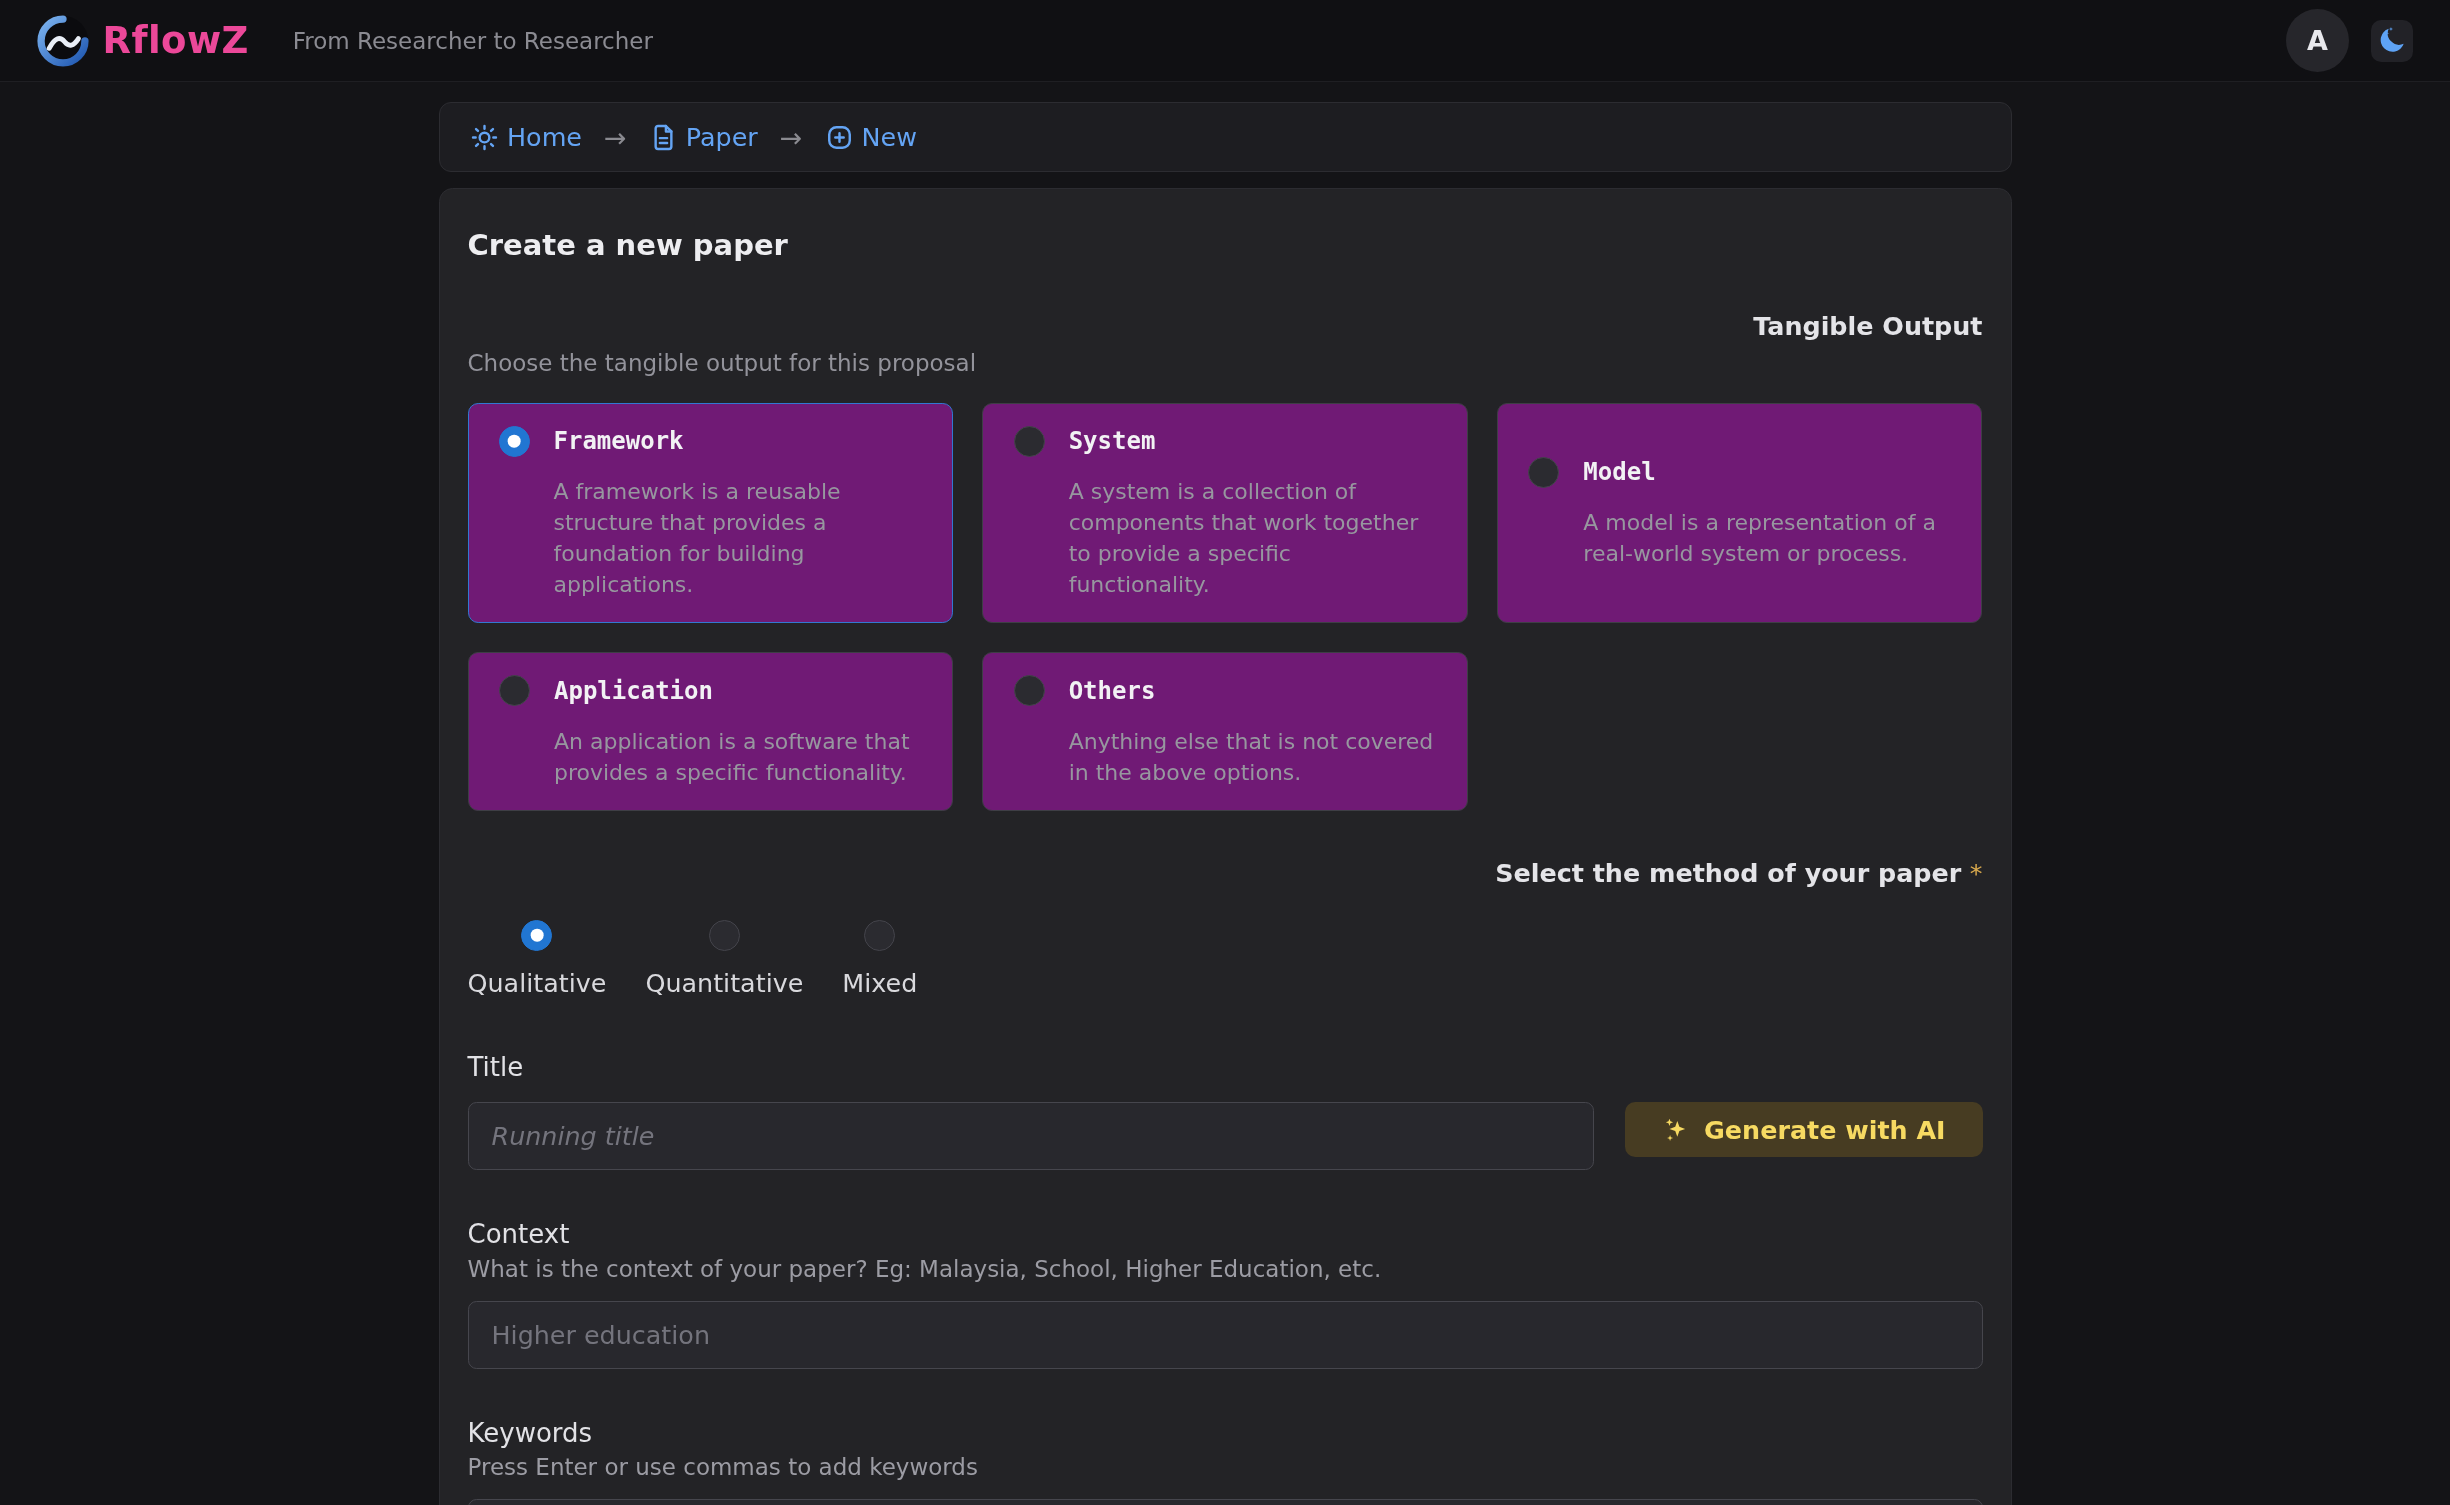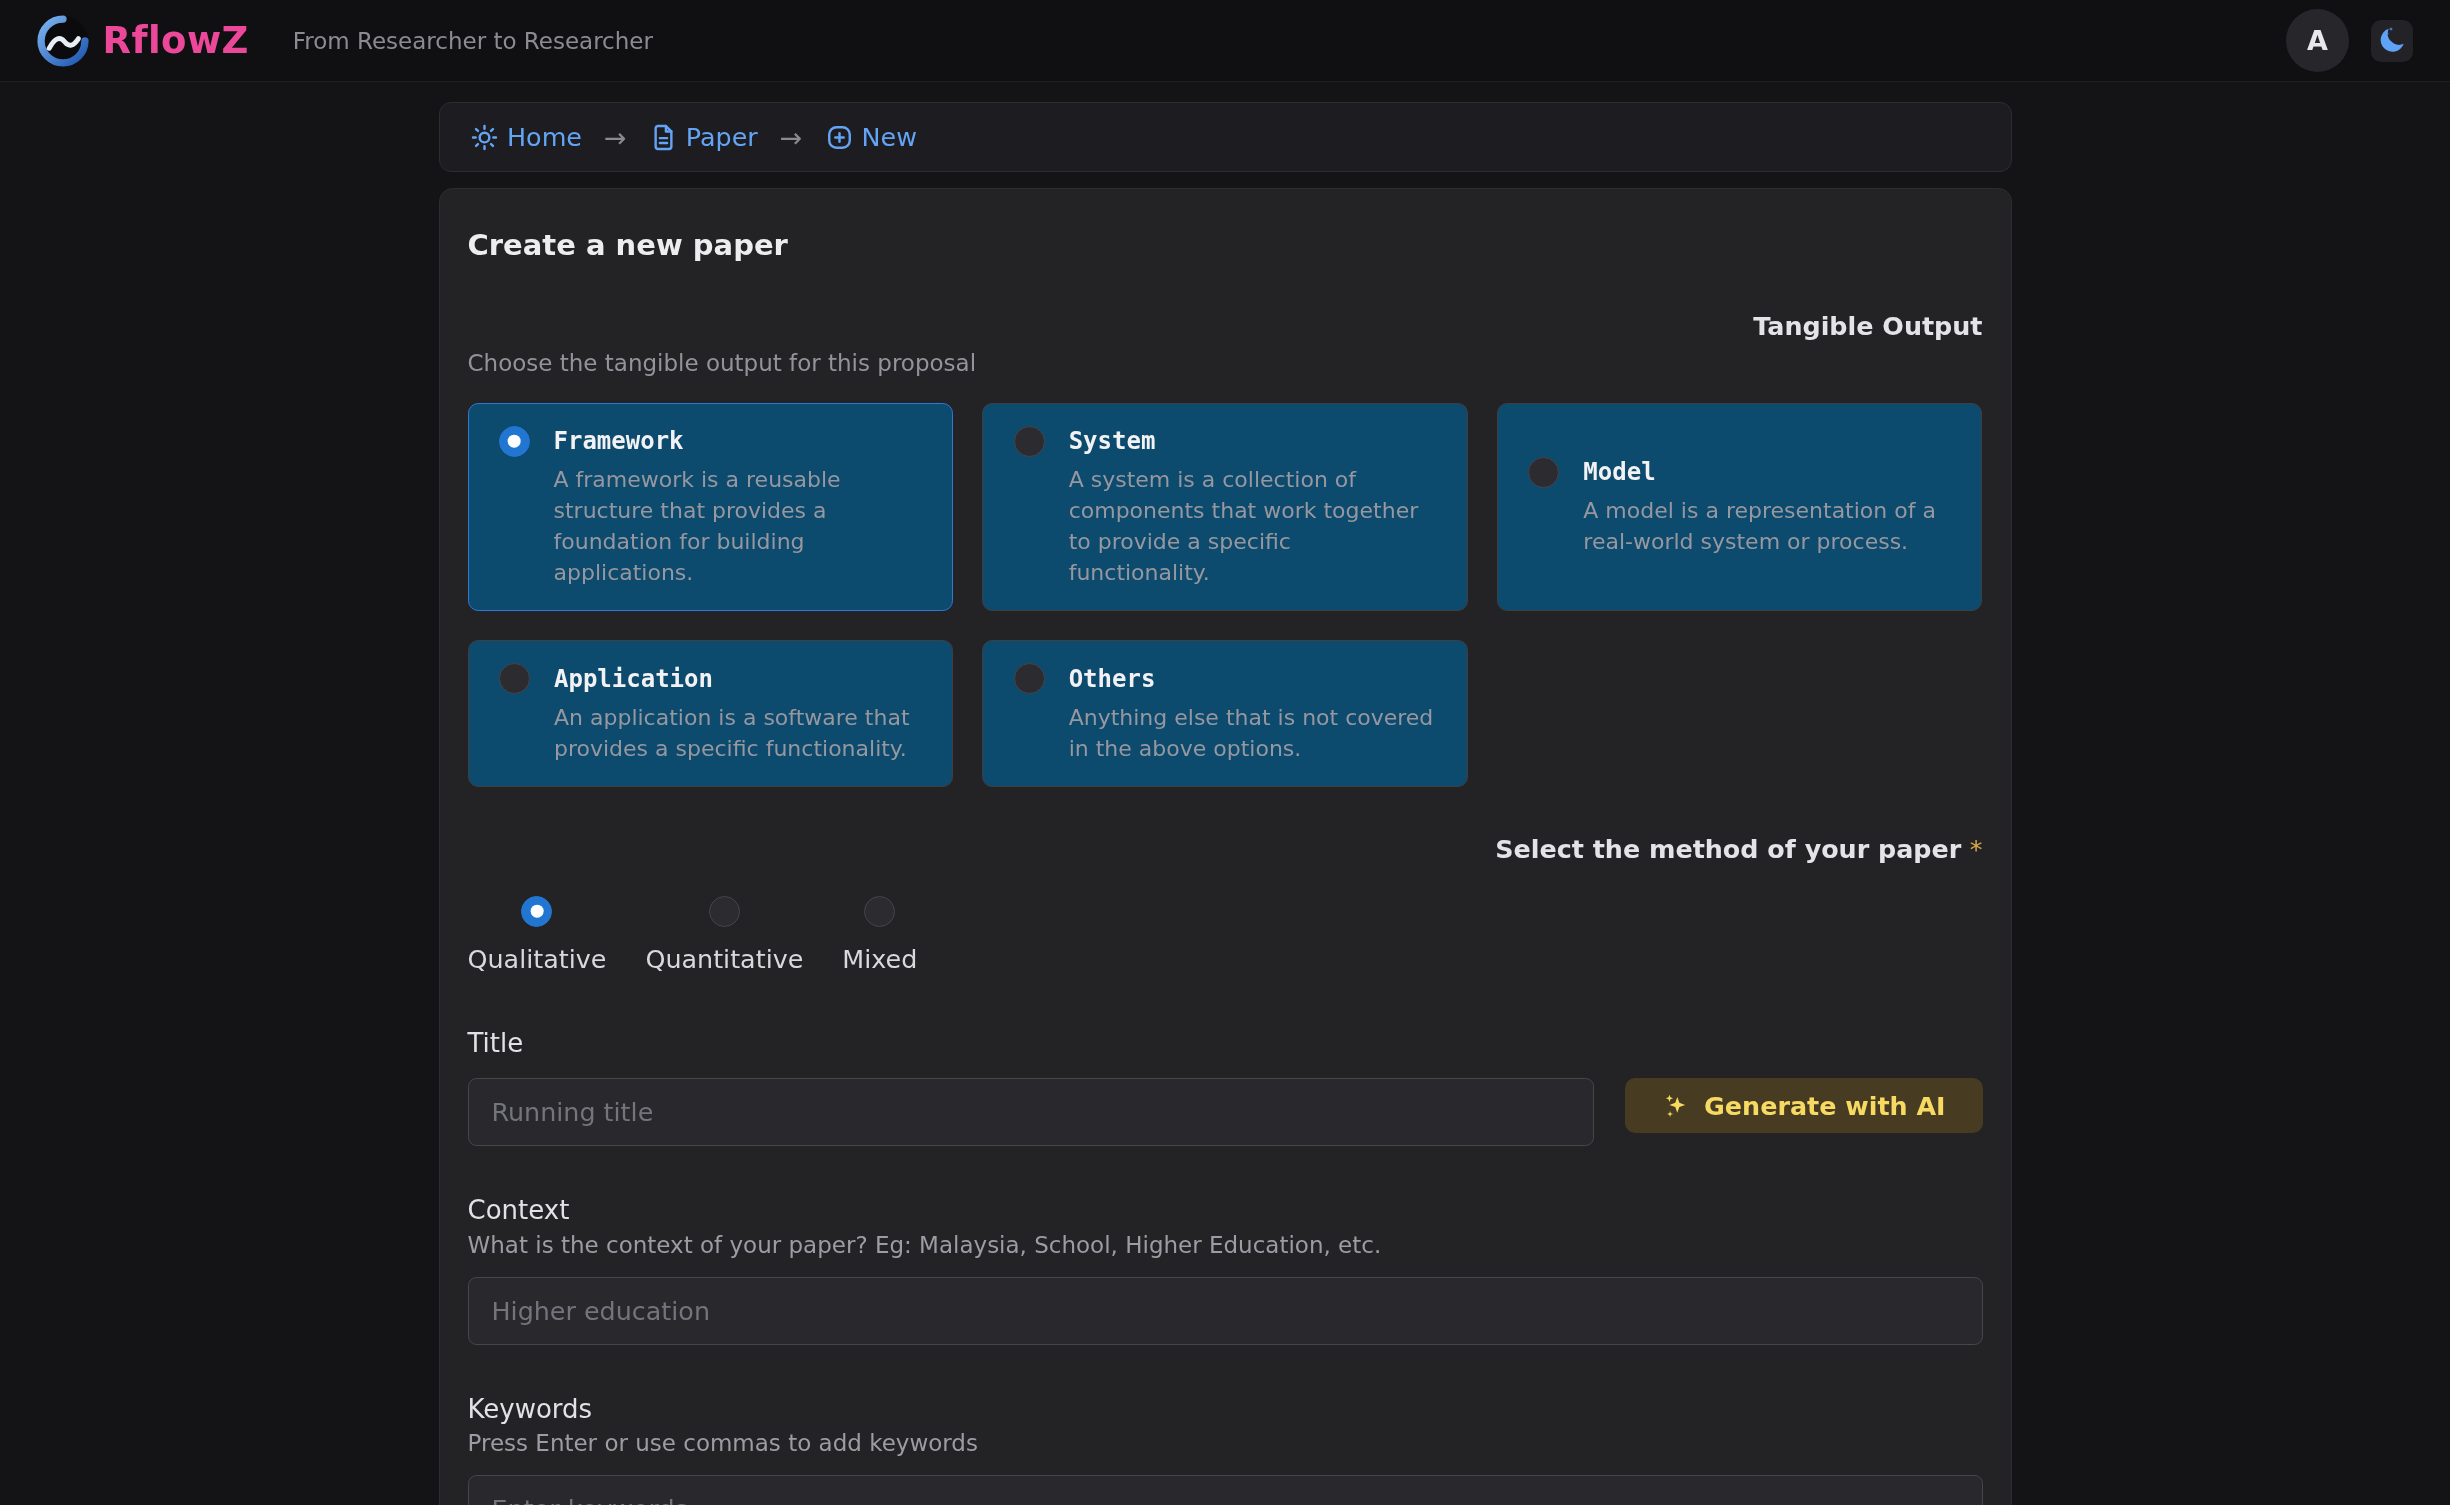--- a/index.html
+++ b/index.html
@@ -48,23 +48,24 @@
 
   .sec-label { font-size:25.4px; font-weight:600; color:#e4e4e8;text-align:right; }
   .sec-hint  { font-size:23px; color:#93939b; margin-top:8.5px; }
 
   
   .opt-grid {
     margin-top:27px; display:grid; grid-template-columns:repeat(3,1fr);
     gap:29px;
   }
   .opt {
-    border:0.8px solid #3e3e45; border-radius:10.2px; background:#0c4a6e;
+    border:0.8px solid #3e3e45; border-radius:10.2px; background:#701a75;
     padding:22px 30.5px; display:flex; flex-direction:column; justify-content:center;
     cursor:pointer;
+    gap:12px;
   }
   .opt.selected { border:1.7px solid #3178d2; padding:21px 30px; }
   .opt-head { display:flex; align-items:center; gap:24px; }
   .opt-title { font-family:"DejaVu Sans Mono","Liberation Mono",monospace;
     font-size:24px; font-weight:700; color:#f2f2f4; }
   .opt-desc { margin-left:55px; margin-top:7.6px; font-size:22px; line-height:31px; color:#97979f; }
 
   .radio {
     width:31px; height:31px; border-radius:50%; flex:none;
     background:#2b2b30; border:1.7px solid #44444b; cursor:pointer;
@@ -89,21 +90,21 @@
   .field-label { font-size:26px; font-weight:500; color:#e2e2e6; }
   .text-input {
     height:68px; background:#28282d; border:0.8px solid #46464d; border-radius:8.5px;
     font-size:25.4px; color:#e6e6ea; padding:0 23px; outline:none; width:100%;
     font-family:inherit;
   }
   .text-input::placeholder { color:#74747d; }
 
   .title-sec { margin-top:54px; }
   .title-row { margin-top:20.3px; display:flex; gap:30.5px; }
-  .title-row .text-input { flex:1; }
+  .title-row .text-input { flex:1;font-style:italic; }
   .gen-btn {
     width:358px; height:55px; flex:none; border:none; border-radius:10.2px;
     background:#473c22; color:#f7da62; font-size:25.4px; font-weight:700;
     font-family:inherit; display:flex; align-items:center; justify-content:center;
     gap:13.6px; cursor:pointer;
   }
 
   .context-sec, .keywords-sec { margin-top:49px; }
   .field-hint { font-size:23px; color:#9c9ca4; margin-top:6.8px; }
   .context-sec .text-input, .keywords-sec .text-input { margin-top:18.6px; }

